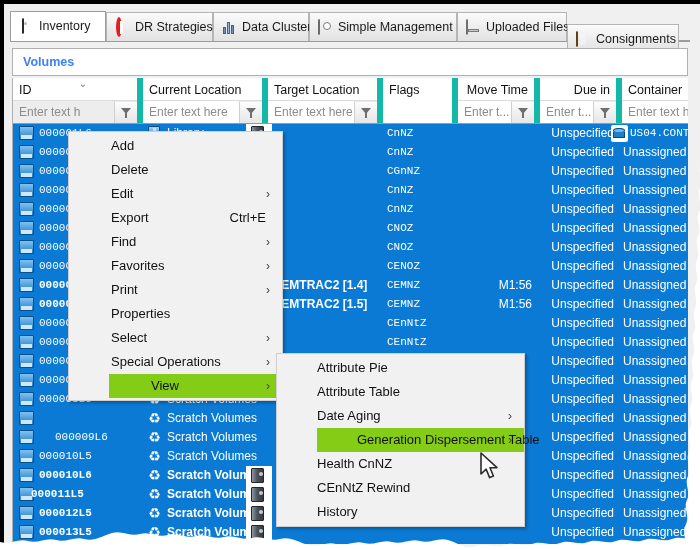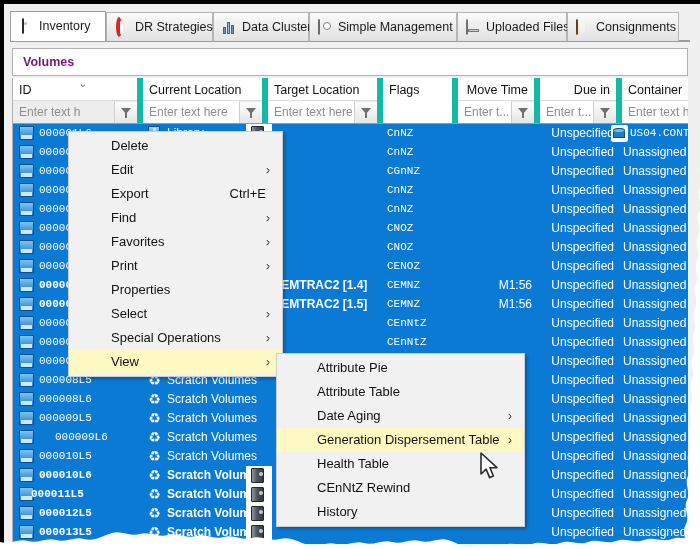--- a/index.html
+++ b/index.html
@@ -55,21 +55,21 @@
   .ic-monitor{width:14px;height:11px;border:1px solid #6f6f6f;background:#f4f8fc;border-radius:1px;margin:2px 0 0 0;box-sizing:border-box;}
   .ic-monitor:after{content:"";position:absolute;left:2px;top:9px;width:11px;height:3px;background:#c9c9c9;border:1px solid #7a7a7a;box-sizing:border-box;}
   .ic-box{width:14px;height:12px;background:linear-gradient(to bottom,#c8965a,#8d6226);border:1px solid #5f4114;border-radius:1px;margin:2px 0 0 0;box-sizing:border-box;}
   .ic-box:after{content:"";position:absolute;left:4px;top:2px;width:5px;height:11px;background:rgba(255,255,255,.35);}
 
   
   .vol-header{
     position:absolute;left:12px;top:48px;width:676px;height:28px;
     background:#fff;border:1px solid #b0b0b0;box-sizing:border-box;
     display:flex;align-items:center;padding-left:10px;
-    font-weight:bold;font-size:12.5px;color:#701a75;
+    font-weight:bold;font-size:12.5px;color:#3b82f6;
   }
 
   
   .grid{position:absolute;left:12px;top:78px;width:676px;height:466px;overflow:hidden;background:#fff;border-left:1px solid #b0b0b0;box-sizing:border-box;}
   .grid-head{position:relative;height:46px;width:676px;background:#fff;border-bottom:1px solid #9a9a9a;box-sizing:border-box;}
   .hcell{position:absolute;top:0;height:45px;box-sizing:border-box;border-right:6px solid #14b8a6;background:#fff;}
   .hcell .title{position:absolute;top:5px;left:6px;right:6px;font-size:12.5px;color:#111;white-space:nowrap;}
   .hcell.ralign .title{text-align:right;}
   .hcell .filter{
     position:absolute;left:0;right:0;bottom:0;height:22px;
@@ -117,21 +117,21 @@
   .cont i:nth-child(2){left:1px;top:5px;width:12px;height:6px;border-top:none;}
   .cont-bg{position:absolute;width:17px;height:17px;top:1px;background:#fff;border-radius:2px;}
 
   
   .ctxmenu{
     position:absolute;background:#f1f1f1;border:1px solid #cfcfcf;
     box-shadow:2px 2px 3px rgba(0,0,0,.28);
     padding:2px 0;box-sizing:border-box;z-index:50;
   }
   .mi{position:relative;height:24px;line-height:24px;font-size:13px;color:#111;padding-left:42px;padding-right:26px;white-space:nowrap;}
-  .mi.sel{background:#fef9c3;}
+  .mi.sel{background:#84cc16;margin-left:40px;}
   .mi .acc{position:absolute;right:16px;top:0;font-size:13px;color:#111;}
   .mi .arrow{position:absolute;right:12px;top:0;font-size:12px;color:#444;}
 
   .submenu{z-index:60;}
   .submenu .mi{padding-left:40px;}
 
   
   .cursor{position:absolute;z-index:80;width:22px;height:30px;}
 
   
@@ -162,21 +162,21 @@
           <span class="tab-label">Data Clusters</span>
         </div>
         <div class="tab" style="left: 299px; width: 148px;">
           <span class="tabicon"><span class="ic-disc"></span></span>
           <span class="tab-label">Simple Management</span>
         </div>
         <div class="tab" style="left: 447px; width: 110px;">
           <span class="tabicon"><span class="ic-monitor"></span></span>
           <span class="tab-label">Uploaded Files</span>
         </div>
-        <div class="tab" style="left: 557px; width: 112px;">
+        <div class="tab" style="left: 557px; width: 112px; margin-top: 12px;">
           <span class="tabicon"><span class="ic-box"></span></span>
           <span class="tab-label">Consignments</span>
         </div>
       </div>
   </div>
 
   <div class="vol-header">
     <span>Volumes</span>
   </div>
 
@@ -410,21 +410,20 @@
           <span class="rowicon recy" style="left:134px;">♻</span>
           <span class="cell" style="left:154px;width:101px;">Scratch Volumes</span>
           <span class="cell" style="left:259px;width:109px;"></span>
           <span class="cell mono" style="left:374px;width:69px;"></span>
           <span class="cell ralign" style="left:445px;width:74px;"></span>
           <span class="cell ralign" style="left:527px;width:74px;">Unspecified</span>
           <span class="cell" style="left:610px;width:90px;">Unassigned</span>
         </div>
         <div class="row" style="top: 285px;">
           <span class="rowicon cart" style="left:6px;"></span>
-          <span class="cell mono" style="left:26px;width:100px;">000009L5</span>
           <span class="rowicon recy" style="left:134px;">♻</span>
           <span class="cell" style="left:154px;width:101px;">Scratch Volumes</span>
           <span class="cell" style="left:259px;width:109px;"></span>
           <span class="cell mono" style="left:374px;width:69px;"></span>
           <span class="cell ralign" style="left:445px;width:74px;"></span>
           <span class="cell ralign" style="left:527px;width:74px;">Unspecified</span>
           <span class="cell" style="left:610px;width:90px;">Unassigned</span>
         </div>
         <div class="row" style="top: 304px;">
           <span class="rowicon cart" style="left:6px;"></span>
@@ -506,38 +505,39 @@
           <span class="cell bold" style="left:259px;width:109px;">Library</span>
           <span class="cell mono" style="left:374px;width:69px;">CntZ</span>
           <span class="cell ralign" style="left:445px;width:74px;">D16:22:08:38</span>
           <span class="cell ralign" style="left:527px;width:74px;">Unspecified</span>
           <span class="cell" style="left:610px;width:90px;">Unassigned</span>
         </div>
       </div>
   </div>
 
   <div class="ctxmenu" id="ctxmenu" style="left:68px;top:131px;width:215px;">
+      <div class="mi"><span>Add</span></div>
       <div class="mi"><span>Delete</span></div>
       <div class="mi"><span>Edit</span><span class="arrow">›</span></div>
       <div class="mi"><span>Export</span><span class="acc">Ctrl+E</span></div>
       <div class="mi"><span>Find</span><span class="arrow">›</span></div>
       <div class="mi"><span>Favorites</span><span class="arrow">›</span></div>
       <div class="mi"><span>Print</span><span class="arrow">›</span></div>
       <div class="mi"><span>Properties</span></div>
       <div class="mi"><span>Select</span><span class="arrow">›</span></div>
       <div class="mi"><span>Special Operations</span><span class="arrow">›</span></div>
       <div class="mi sel"><span>View</span><span class="arrow">›</span></div>
     </div>
 
   <div class="ctxmenu submenu" id="submenu" style="left:276px;top:353px;width:249px;">
       <div class="mi"><span>Attribute Pie</span></div>
       <div class="mi"><span>Attribute Table</span></div>
       <div class="mi"><span>Date Aging</span><span class="arrow">›</span></div>
       <div class="mi sel"><span>Generation Dispersement Table</span><span class="arrow">›</span></div>
-      <div class="mi"><span>Health Table</span></div>
+      <div class="mi"><span>Health CnNZ</span></div>
       <div class="mi"><span>CEnNtZ Rewind</span></div>
       <div class="mi"><span>History</span></div>
     </div>
 
   <svg class="cursor" id="cursor" viewBox="0 0 22 30" style="left: 479px; top: 452px;">
     <path d="M2 1 L2 22 L7.2 17.2 L10.6 25.6 L14.4 24 L11 15.8 L18 15.6 Z" fill="#ffffff" stroke="#2b2b2b" stroke-width="1.6" stroke-linejoin="round"></path>
   </svg>
 
   <svg class="torn-right" viewBox="0 0 22 550" preserveAspectRatio="none">
     <path d="M22,0 L22,550 L6,550 C9,540 4,532 8,524 C12,516 5,508 9,500 C13,492 6,484 10,476

